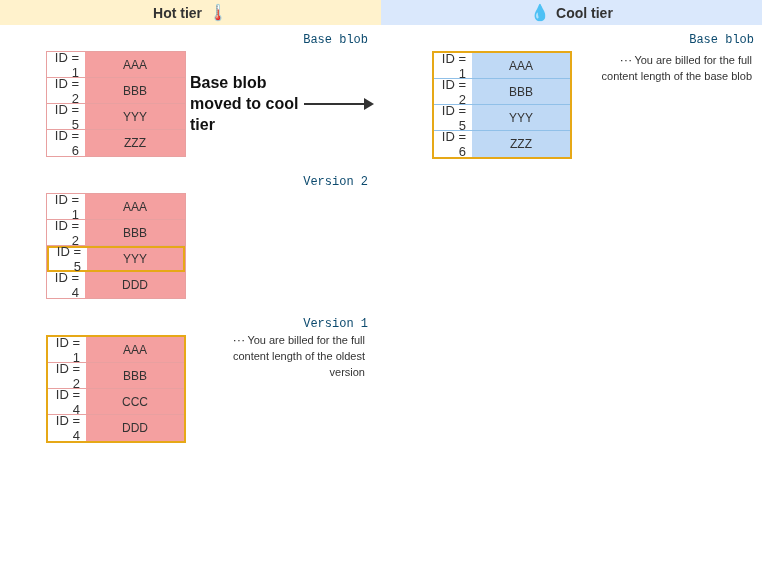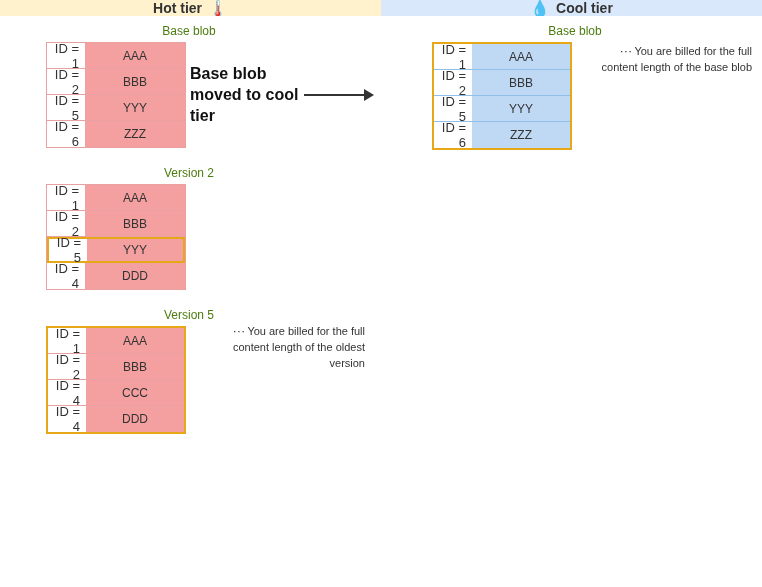--- a/index.html
+++ b/index.html
@@ -8,21 +8,21 @@
       font-size: 12px;
       background: #fff;
       width: 762px;
       height: 587px;
       overflow: hidden;
     }
 
     .header-bar {
       display: flex;
       width: 100%;
-      height: 16px;
+      height: 25px;
     }
     .hot-tier-header {
       background: #FFF2CC;
       flex: 1;
       display: flex;
       align-items: center;
       justify-content: center;
       font-weight: 600;
       font-size: 14px;
       color: #333;
@@ -71,24 +71,25 @@
       top: 0;
       bottom: 0;
       transform: translateX(-50%);
     }
 
     .blob-section {
       margin-bottom: 18px;
     }
 
     .section-title {
-      text-align: center;
-      font-size: 12px;
-      color: #4d7c0f;
+      text-align: right;
+      font-size: 12px;
+      color: #0c4a6e;
       margin-bottom: 4px;
+      font-family: Liberation Mono, monospace;
     }
 
     .blob-table {
       border: 1.5px solid #E8A0A0;
       background: #fff;
       width: 140px;
     }
 
     .blob-row {
       display: flex;
@@ -232,21 +233,21 @@
           <div class="row-cell">YYY</div>
         </div>
         <div class="blob-row">
           <span class="row-id">ID = 4</span>
           <div class="row-cell">DDD</div>
         </div>
       </div>
     </div>
 
     <div class="blob-section" style="position:relative; margin-top:10px;">
-      <div class="section-title">Version 5</div>
+      <div class="section-title">Version 1</div>
       <div style="margin-left:36px; width:140px; border:2px solid #E6A817;">
         <div class="blob-row">
           <span class="row-id">ID = 1</span>
           <div class="row-cell">AAA</div>
         </div>
         <div class="blob-row">
           <span class="row-id">ID = 2</span>
           <div class="row-cell">BBB</div>
         </div>
         <div class="blob-row">

